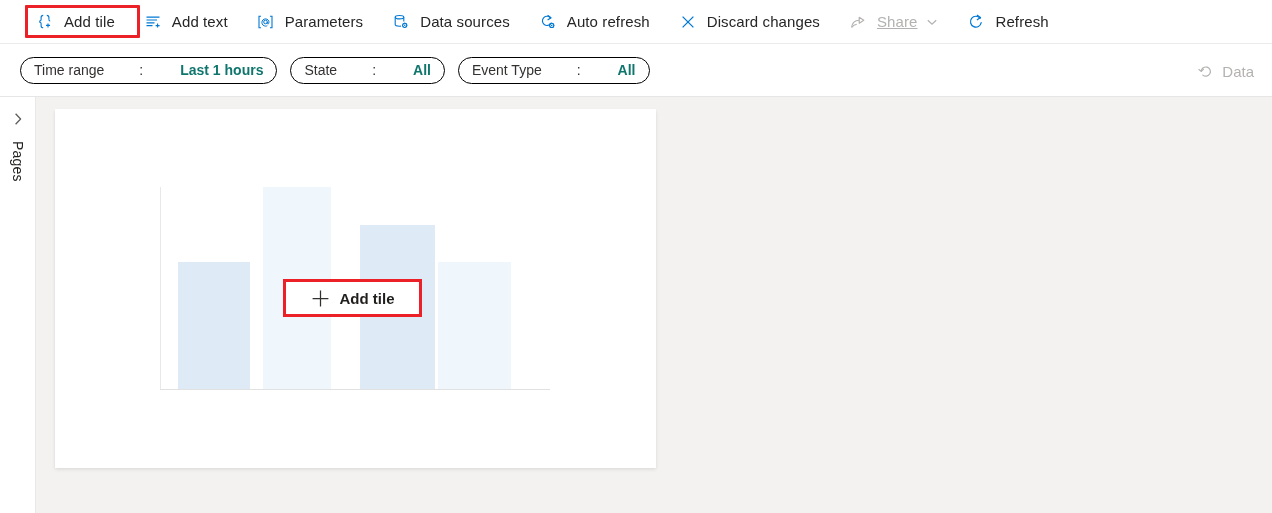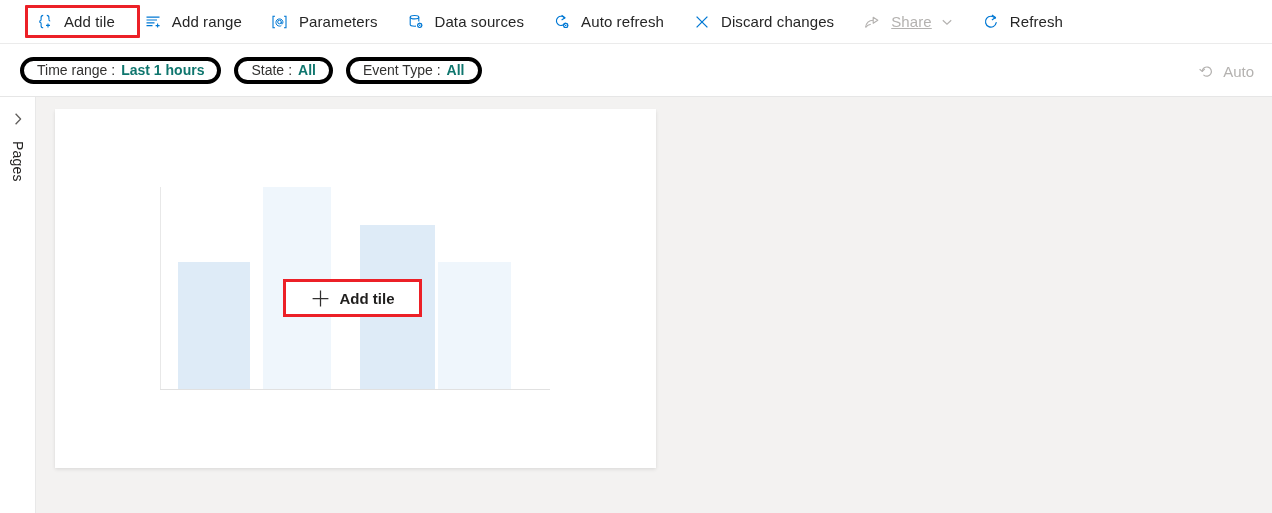--- a/index.html
+++ b/index.html
@@ -67,27 +67,28 @@
     position: absolute; left: 0; top: 44px;
     width: 1272px; height: 53px;
     background: #ffffff;
     display: flex; align-items: center;
     padding-left: 20px;
     border-bottom: 1px solid #e6e6e6;
   }
   .pill {
     display: flex; align-items: center;
     height: 27px;
-    border: 4px solid #000000;
+    border: 1px solid #000000;
     border-radius: 14px;
     padding: 0 13px;
     margin-right: 13px;
     background: #ffffff;
     cursor: pointer;
     white-space: nowrap;
+    gap: 31px;
   }
   .pill-label { font-size: 14px; color: #323130; }
   .pill-value { font-size: 14px; color: #0f766e; font-weight: bold; margin-left: 4px; }
   .pill-colon { font-size: 14px; color: #323130; margin: 0 2px 0 4px; }
 
   .reset-btn {
     position: absolute; right: 10px; top: 13px;
     display: flex; align-items: center;
     height: 28px; padding: 0 8px;
     cursor: default;
@@ -184,21 +185,21 @@
       <span class="tb-label">Add tile</span>
     </div>
 
     <div class="tb-item">
       <span class="tb-ico">
         <svg width="18" height="18" viewBox="0 0 18 18">
           <path d="M2.5 4.2h13M2.5 7h10.5M2.5 9.8h8M2.5 12.6h6" stroke="#0078d4" stroke-width="1.2" fill="none"></path>
           <path d="M11.6 12.6h4M13.6 10.6v4" stroke="#0078d4" stroke-width="1.1" fill="none"></path>
         </svg>
       </span>
-      <span class="tb-label">Add range</span>
+      <span class="tb-label">Add text</span>
     </div>
 
     <div class="tb-item">
       <span class="tb-ico">
         <svg width="19" height="18" viewBox="0 0 19 18">
           <path d="M5 3.2H3v11.6h2M14 3.2h2v11.6h-2" fill="none" stroke="#0078d4" stroke-width="1.1"></path>
           <circle cx="9.5" cy="9" r="1.8" fill="none" stroke="#0078d4" stroke-width="1"></circle>
           <path d="M11.3 9v1.3c0 0.9 1.4 0.9 1.6-0.3 0.4-2.4-1.3-4.1-3.4-4.1-2 0-3.6 1.6-3.6 3.6s1.6 3.6 3.6 3.6c0.7 0 1.3-0.1 1.8-0.4" fill="none" stroke="#0078d4" stroke-width="1"></path>
         </svg>
       </span>
@@ -291,21 +292,21 @@
       <span class="pill-value">All</span>
     </div>
 
     <div class="reset-btn">
       <span class="reset-ico">
         <svg width="17" height="17" viewBox="0 0 17 17">
           <path d="M4.2 8.3a4.6 4.6 0 1 1 1.6 3.8" fill="none" stroke="#b4b2b0" stroke-width="1.2" stroke-linecap="round"></path>
           <path d="M1.6 6.2l2.7 2.2 2.5-2.6" fill="none" stroke="#b4b2b0" stroke-width="1.2" stroke-linejoin="round"></path>
         </svg>
       </span>
-      <span class="reset-label">Auto</span>
+      <span class="reset-label">Data</span>
     </div>
   </div>
 
   <div class="rail">
     <span class="rail-chev">
       <svg width="14" height="14" viewBox="0 0 14 14">
         <path d="M4.6 1.8L9.6 7l-5 5.2" fill="none" stroke="#605e5c" stroke-width="1.3" stroke-linejoin="round"></path>
       </svg>
     </span>
     <span class="rail-text">Pages</span>

